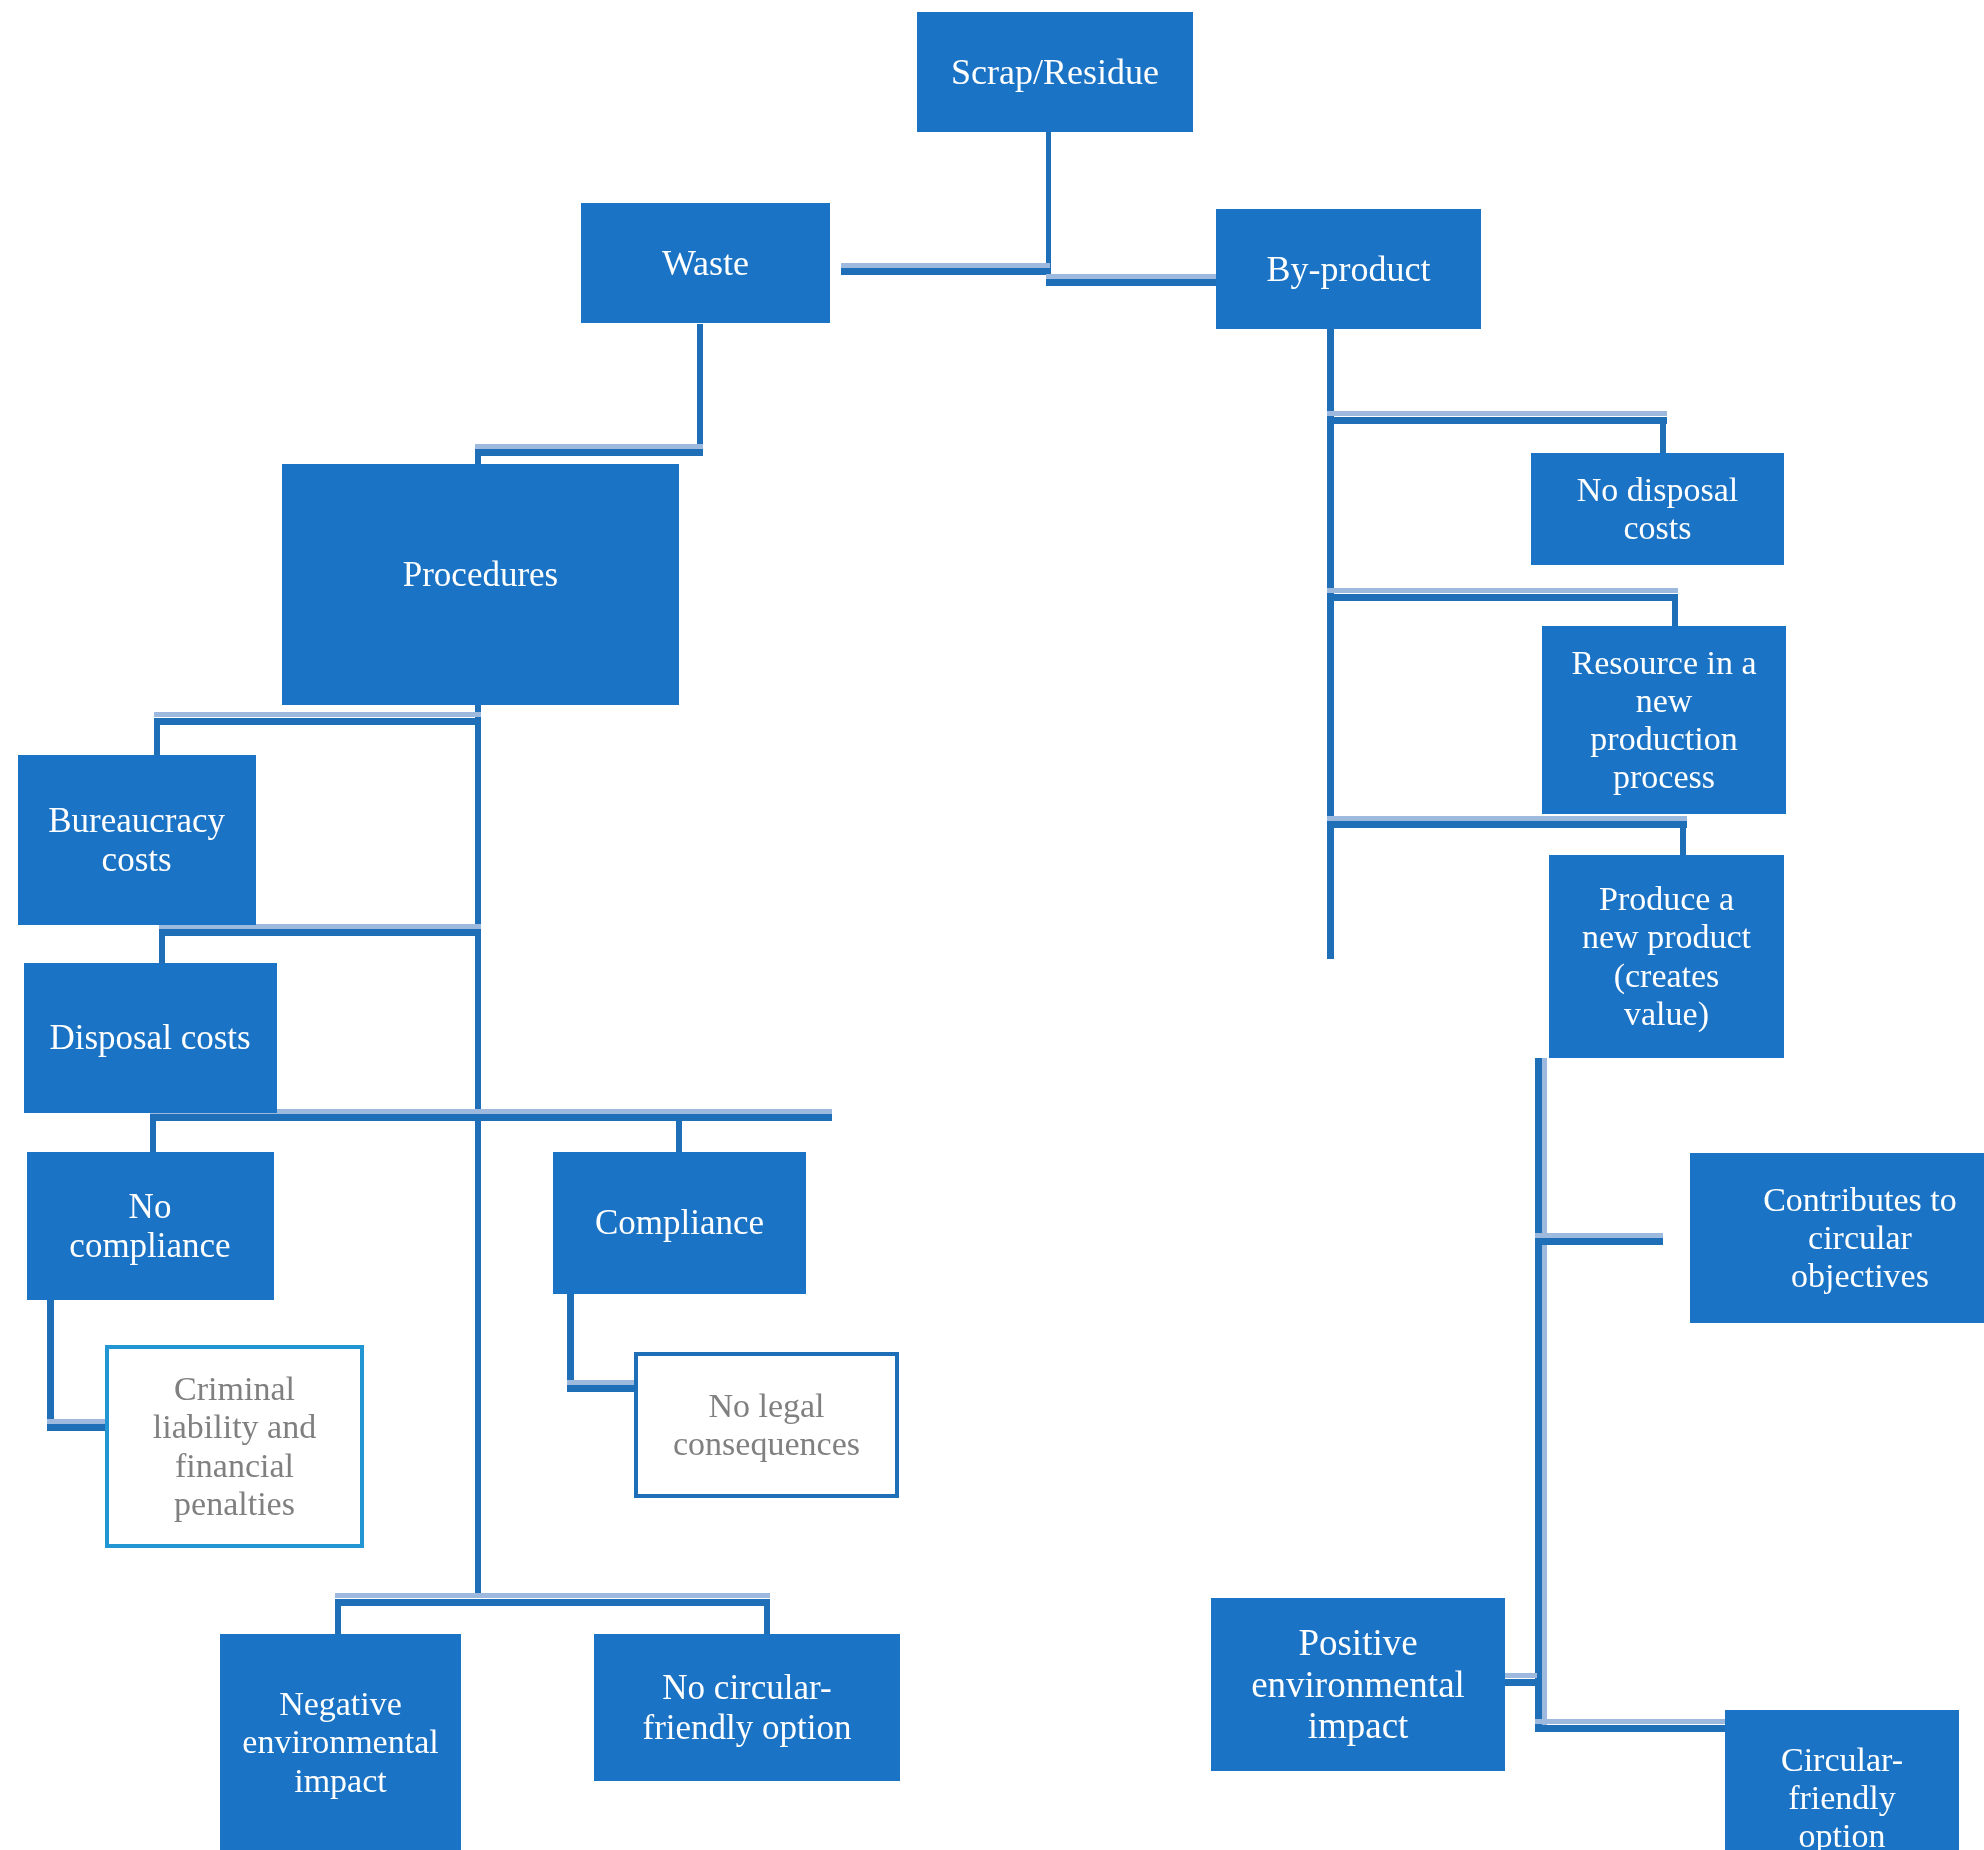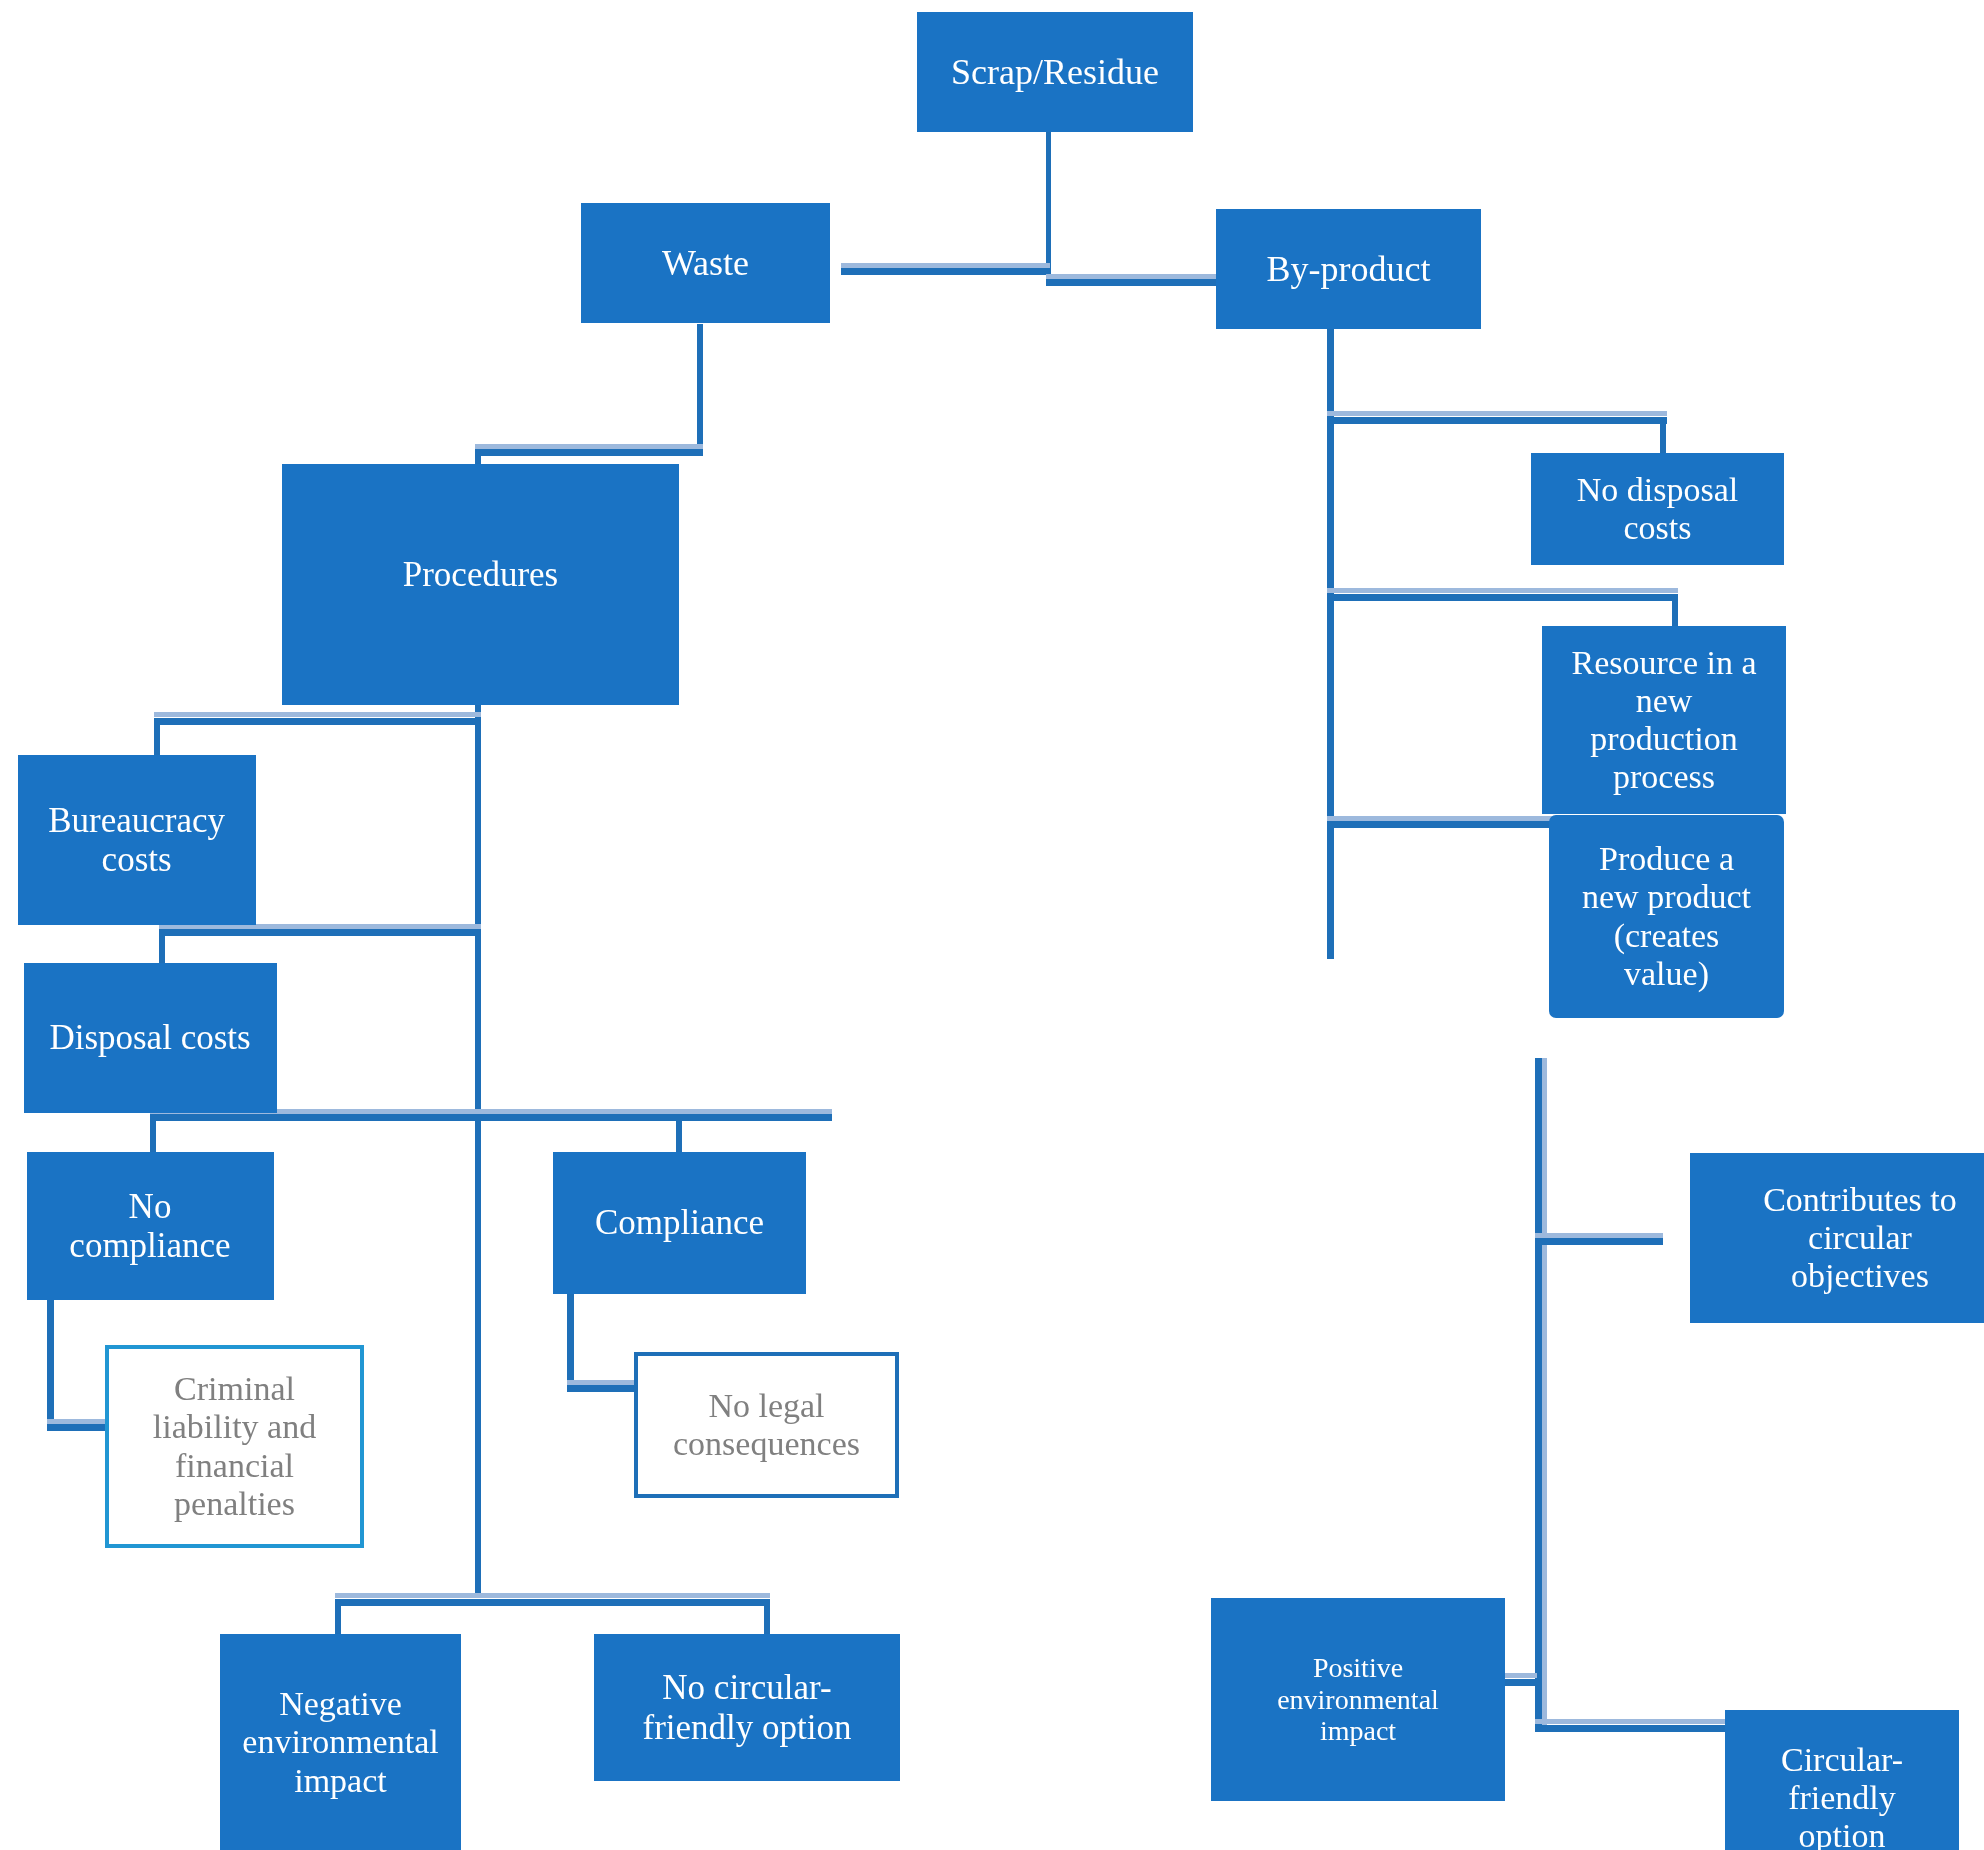--- a/index.html
+++ b/index.html
@@ -150,30 +150,30 @@
 friendly option</div>
 
   <div class="node" style="left:1531px;top:453px;width:253px;height:112px;font-size:34px;">No disposal
 costs</div>
 
   <div class="node" style="left:1542px;top:626px;width:244px;height:188px;font-size:34px;">Resource in a
 new
 production
 process</div>
 
-  <div class="node" style="left:1549px;top:815px;width:235px;height:203px;font-size:34px;border-radius:7px;">Produce a
+  <div class="node" style="left:1549px;top:855px;width:235px;height:203px;font-size:34px;">Produce a
 new product
 (creates
 value)</div>
 
   <div class="node" style="left:1690px;top:1153px;width:340px;height:170px;font-size:34px;">Contributes to
 circular
 objectives</div>
 
-  <div class="node" style="left:1211px;top:1598px;width:294px;height:203px;font-size:28px;text-align:center;">Positive
+  <div class="node" style="left:1211px;top:1598px;width:294px;height:173px;font-size:37px;text-align:center;">Positive
 environmental
 impact</div>
 
   <div class="node" style="left:1725px;top:1710px;width:234px;height:176px;font-size:34px;">Circular-
 friendly
 option</div>
 
 </div>
 
 

